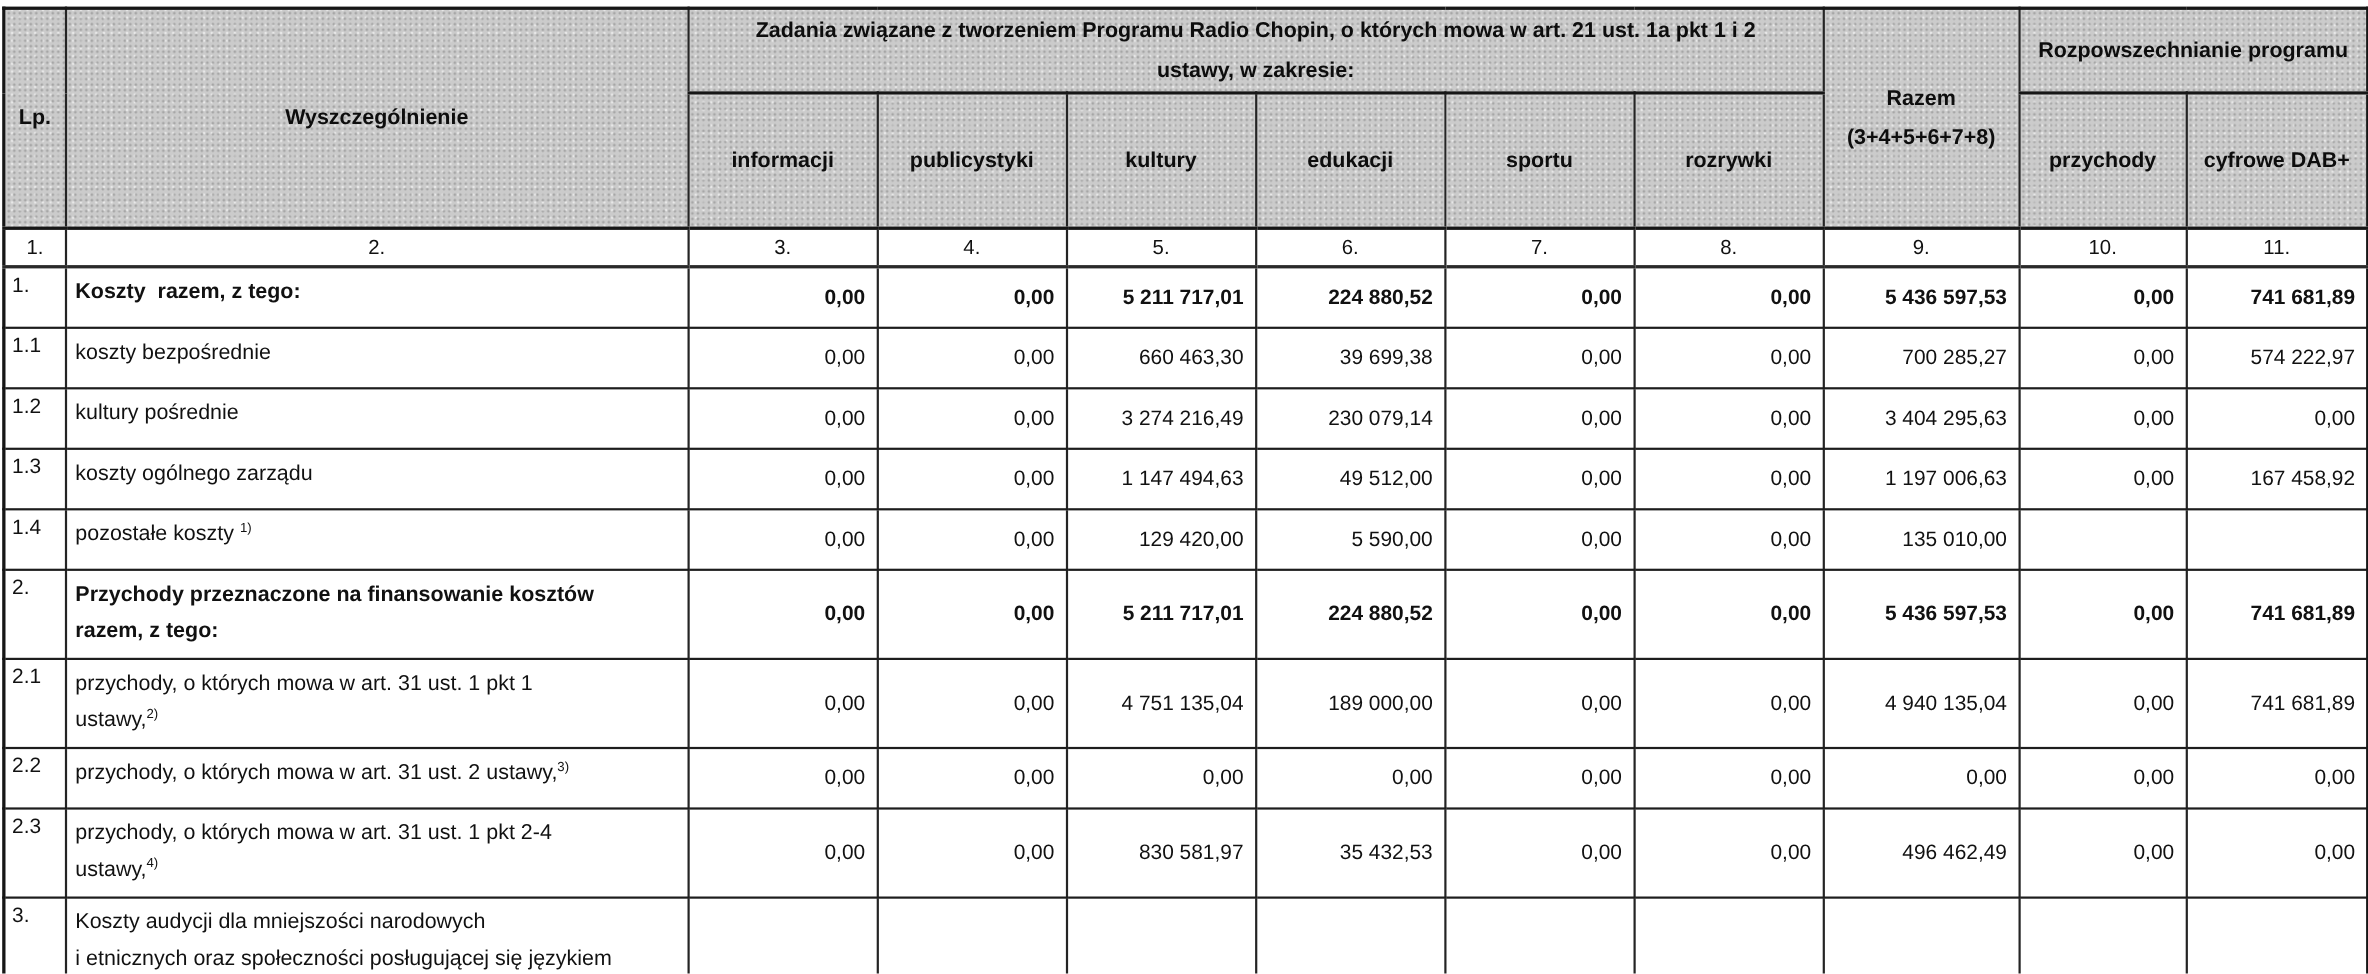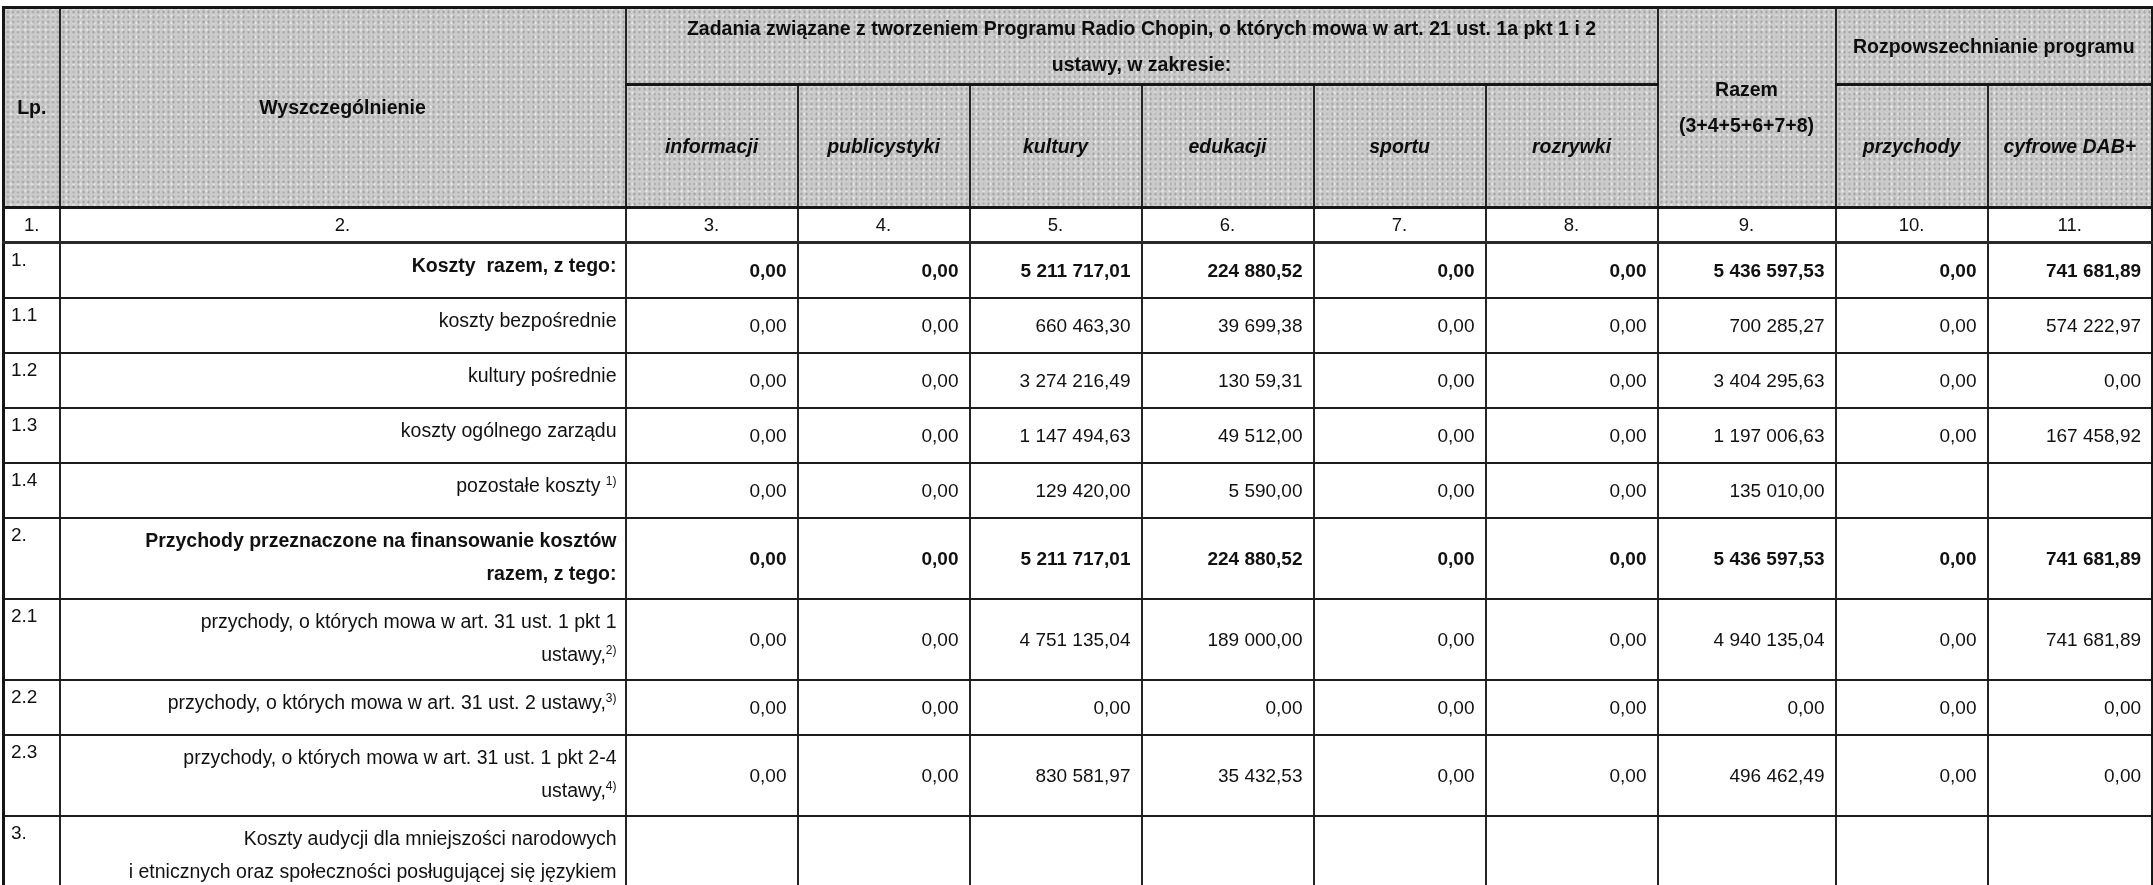--- a/index.html
+++ b/index.html
@@ -36,40 +36,40 @@
     text-align: center;
     vertical-align: middle;
     color: #0d0d0d;
   }
   th.groupTitle {
     white-space: pre-line;
     line-height: 1.85;
     border-bottom: 3px solid #161616;
     height: 62px;
   }
-  th.tall { height: 118px; font-style: italic; }
+  th.tall { height: 118px; }
   th.full { height: 184px; white-space: pre-line; line-height: 1.8; }
   tr.colnums td {
     height: 30px;
     border-top: 3px solid #161616;
     border-bottom: 3px solid #2a2a2a;
     text-align: center;
     font-size: 18.5px;
     background: #fff;
     vertical-align: middle;
   }
   td.lp {
     vertical-align: top;
     text-align: left;
     font-size: 19px;
     padding: 5px 2px 2px 6px;
   }
   td.label {
     vertical-align: top;
-    text-align: right;
+    text-align: left;
     font-size: 19.5px;
     padding: 5px 8px 4px 8px;
     line-height: 1.68;
     white-space: pre-wrap;
   }
   td.label sup {
     font-size: 12px;
     line-height: 0;
   }
   td.val {
@@ -163,21 +163,21 @@
         <td class="val">700 285,27</td>
         <td class="val">0,00</td>
         <td class="val">574 222,97</td>
       </tr>
       <tr class="lines1">
         <td class="lp">1.2</td>
         <td class="label">kultury pośrednie</td>
         <td class="val">0,00</td>
         <td class="val">0,00</td>
         <td class="val">3 274 216,49</td>
-        <td class="val">130 59,31</td>
+        <td class="val">230 079,14</td>
         <td class="val">0,00</td>
         <td class="val">0,00</td>
         <td class="val">3 404 295,63</td>
         <td class="val">0,00</td>
         <td class="val">0,00</td>
       </tr>
       <tr class="lines1">
         <td class="lp">1.3</td>
         <td class="label">koszty ogólnego zarządu</td>
         <td class="val">0,00</td>

